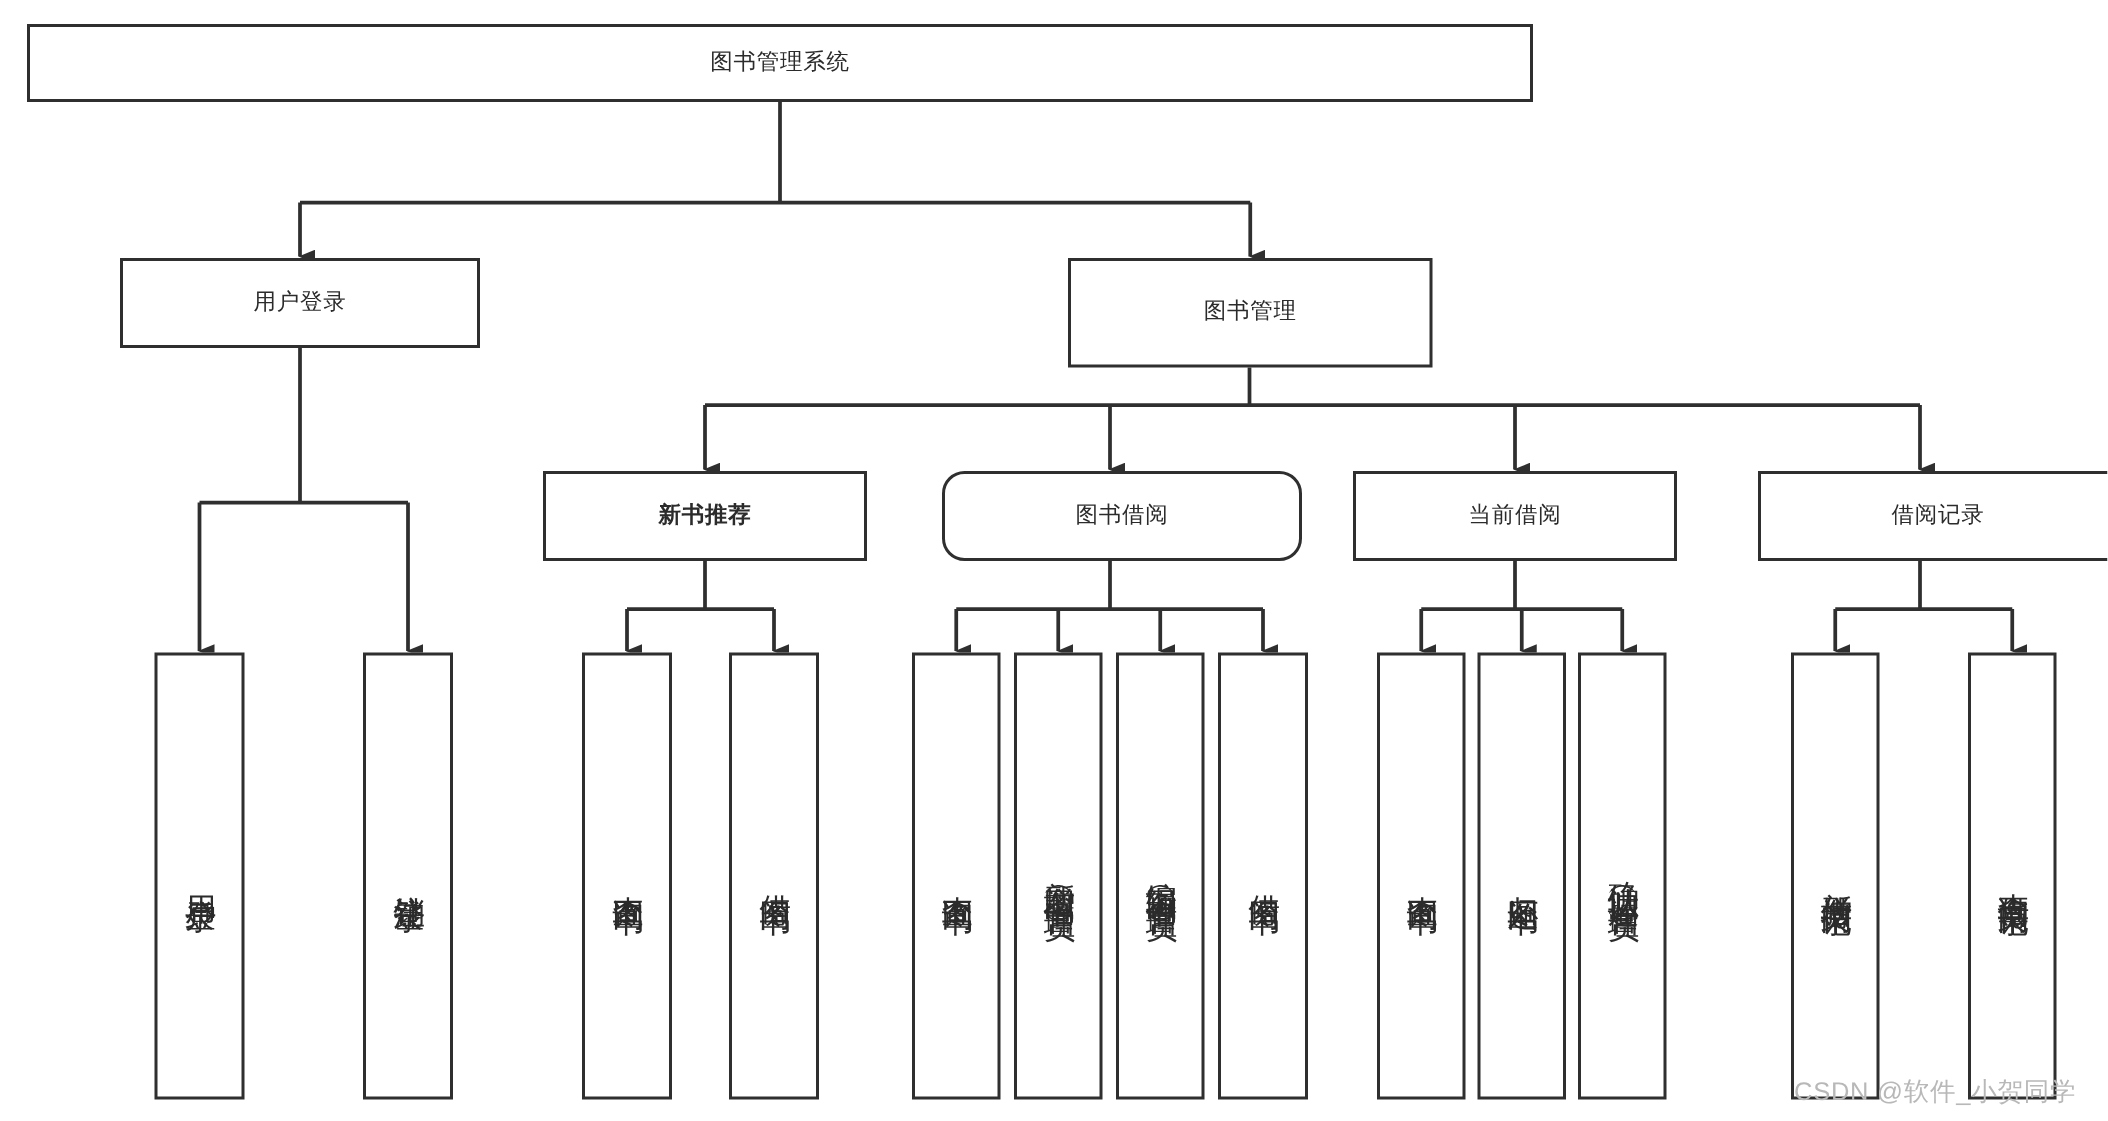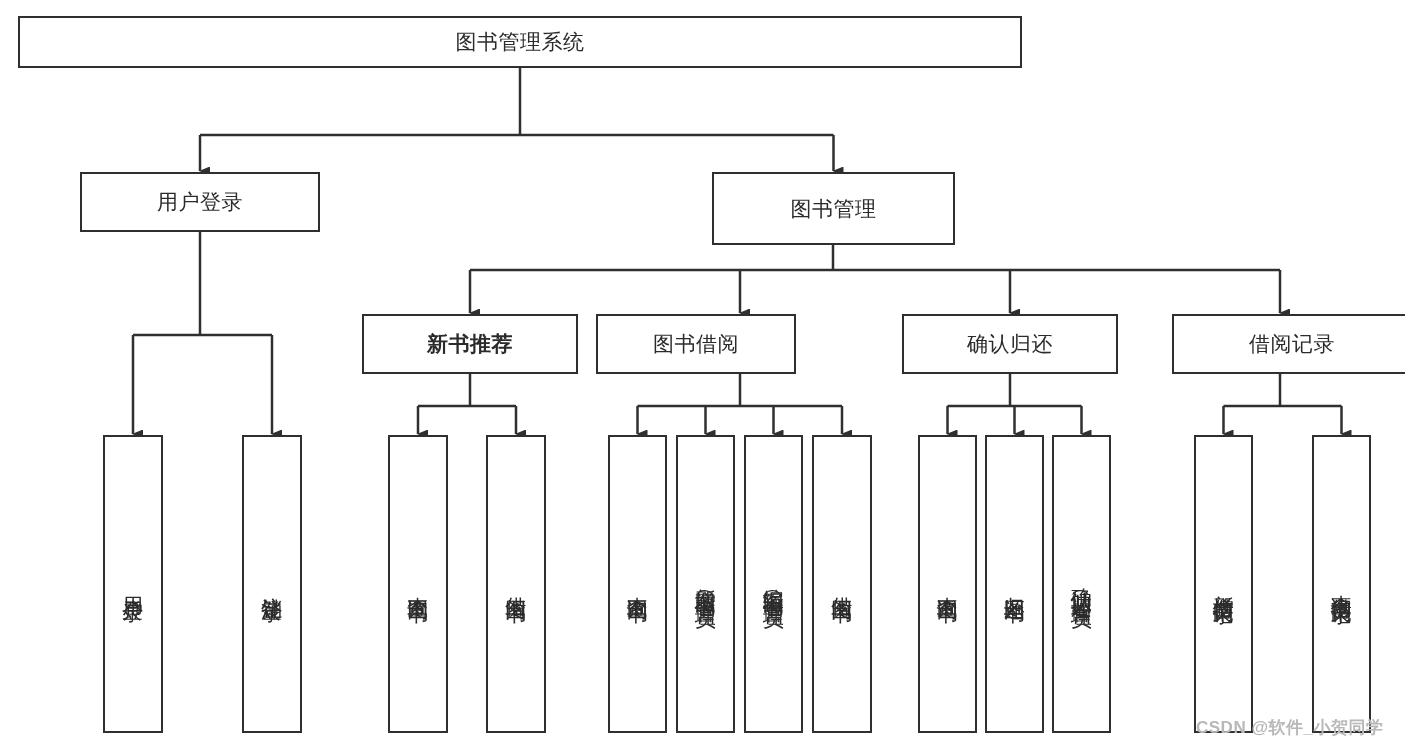--- a/index.html
+++ b/index.html
@@ -28,21 +28,21 @@
     position: absolute;
     box-sizing: border-box;
     border: 2px solid #2f2f2f;
     background: #ffffff;
     display: flex;
     align-items: center;
     justify-content: center;
     overflow: hidden;
   }
   .node.horiz .node-label {
-    font-size: 21px;
+    font-size: 15px;
     line-height: 1.1;
     color: #2b2b2b;
     white-space: nowrap;
     letter-spacing: 0.5px;
   }
   .node.vert {
     align-items: center;
     justify-content: center;
   }
   .node.vert .node-label {
@@ -58,21 +58,20 @@
   .node.vert.tall .node-label {
     font-size: 21px;
     letter-spacing: 3px;
   }
   .watermark {
     position: absolute;
     color: #b8b8b8;
     font-size: 17px;
     white-space: nowrap;
     letter-spacing: 0.5px;
-    font-weight: bold;
   }
 </style>
 </head>
 <body>
 
 <div id="canvas">
   <svg id="edge-layer" viewBox="0 0 1405 747">
     <defs>
       <marker id="arrowhead" markerWidth="9" markerHeight="11" refX="4.5" refY="10" orient="auto" markerUnits="userSpaceOnUse">
         <polygon points="0,0 9,0 4.5,11" fill="#2f2f2f"></polygon>
@@ -120,25 +119,25 @@
       </div>
       <div class="node horiz" style="left: 80px; top: 172px; width: 240px; height: 60px;">
         <span class="node-label">用户登录</span>
       </div>
       <div class="node horiz" style="left: 712px; top: 172px; width: 243px; height: 73px;">
         <span class="node-label">图书管理</span>
       </div>
       <div class="node horiz" style="left: 362px; top: 314px; width: 216px; height: 60px; font-weight: bold;">
         <span class="node-label">新书推荐</span>
       </div>
-      <div class="node horiz" style="left: 596px; top: 314px; width: 200px; height: 60px;">
+      <div class="node horiz" style="left: 628px; top: 314px; width: 240px; height: 60px; border-radius: 15px;">
         <span class="node-label">图书借阅</span>
       </div>
       <div class="node horiz" style="left: 902px; top: 314px; width: 216px; height: 60px;">
-        <span class="node-label">确认归还</span>
+        <span class="node-label">当前借阅</span>
       </div>
       <div class="node horiz" style="left: 1172px; top: 314px; width: 240px; height: 60px;">
         <span class="node-label">借阅记录</span>
       </div>
       <div class="node vert" style="left: 103px; top: 435px; width: 60px; height: 298px;">
         <span class="node-label">用户登录</span>
       </div>
       <div class="node vert" style="left: 242px; top: 435px; width: 60px; height: 298px;">
         <span class="node-label">注销登录</span>
       </div>

